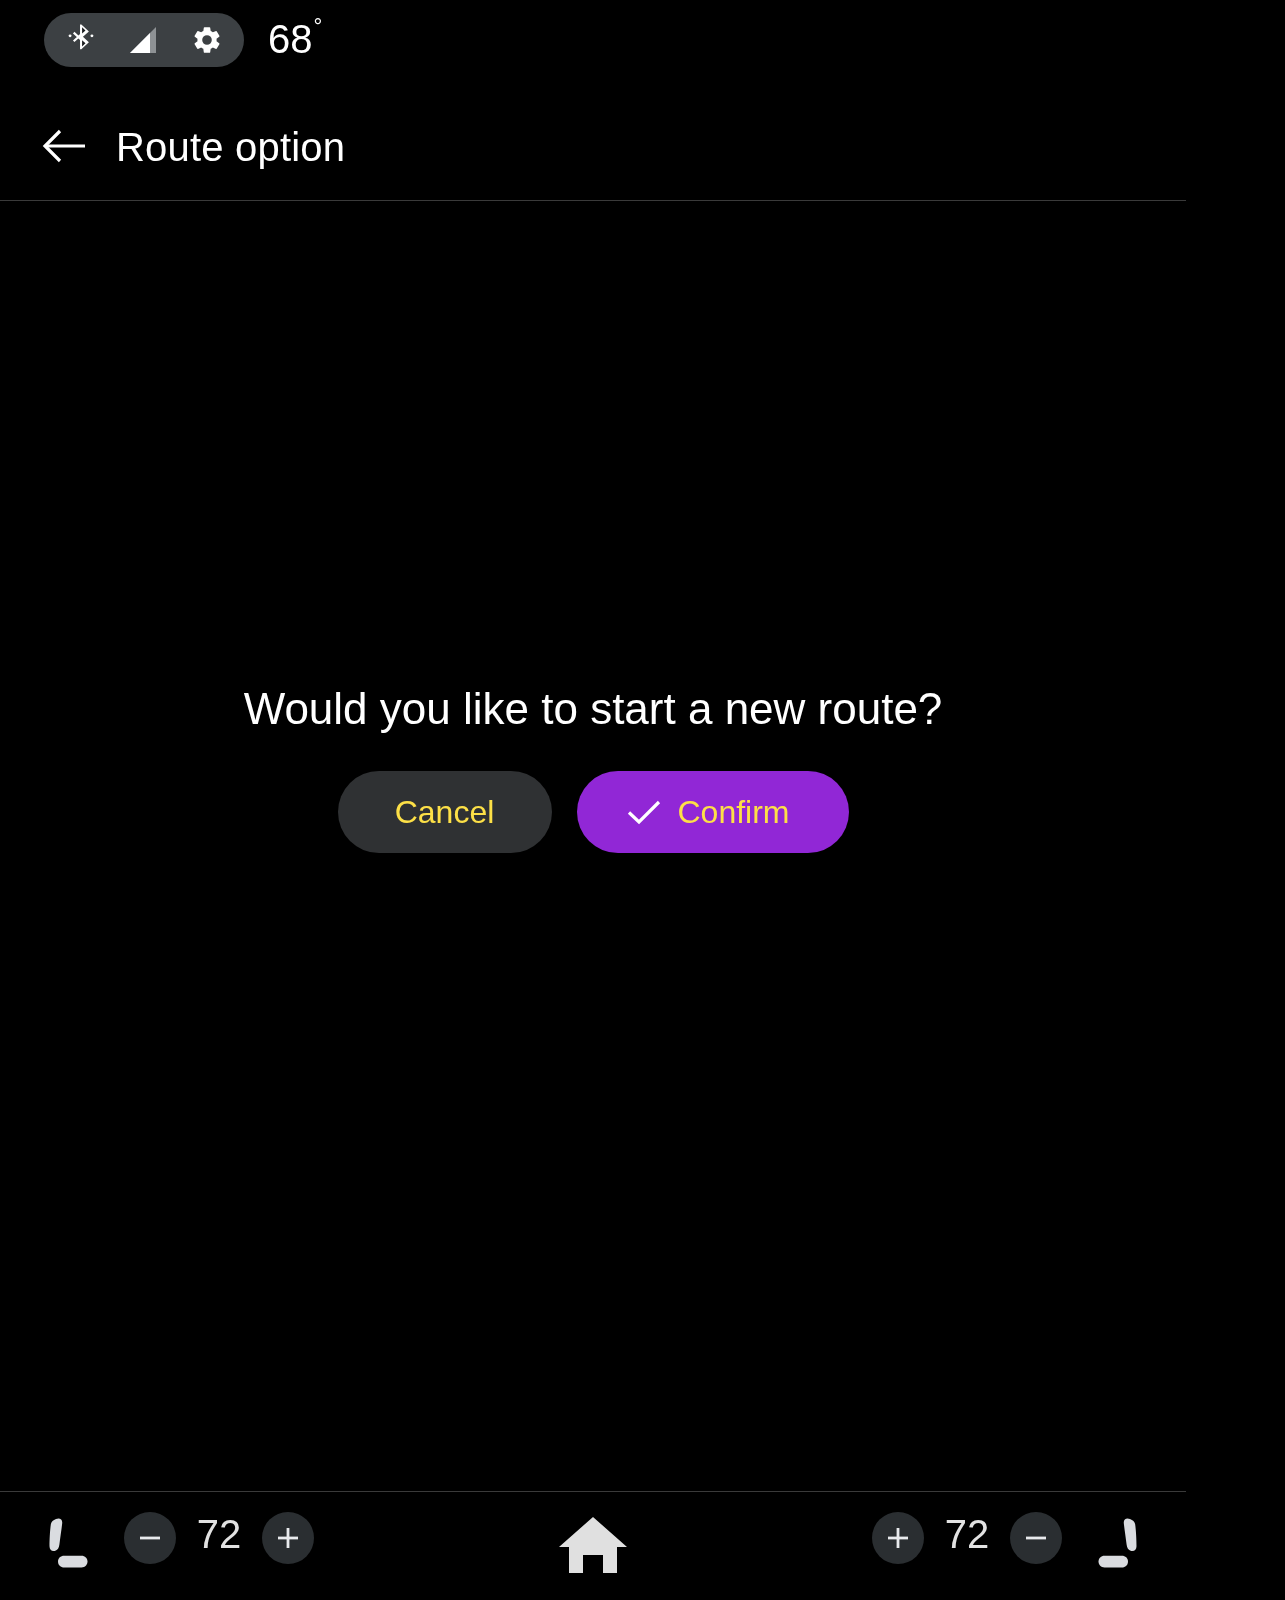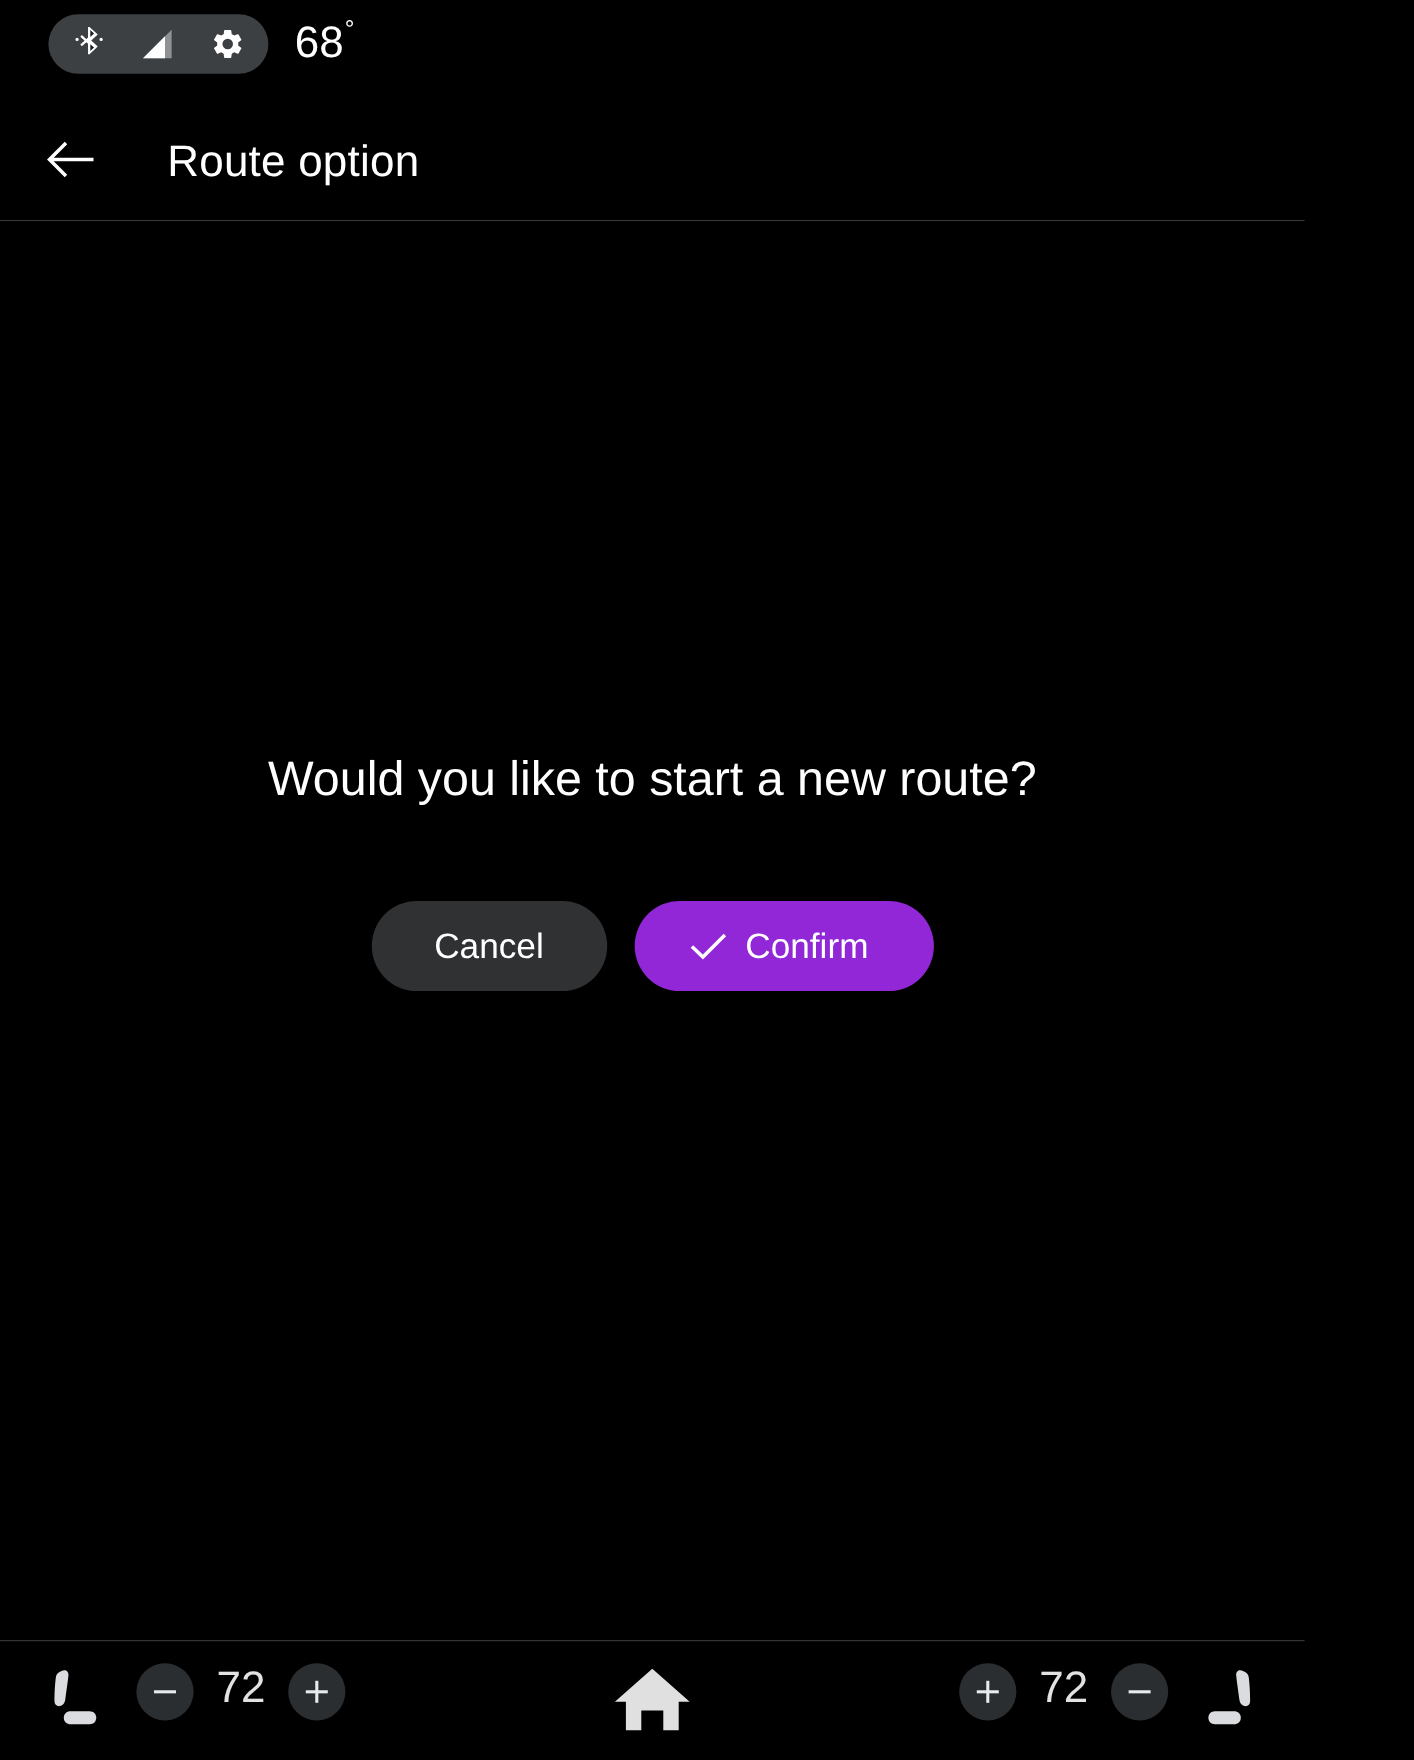--- a/index.html
+++ b/index.html
@@ -85,21 +85,20 @@
   
   .app-bar {
     position: relative;
     height: 106px;
     flex: 0 0 106px;
     display: flex;
     align-items: center;
     background: #000000;
     border-bottom: 1px solid #3a3a3a;
     box-sizing: border-box;
-    gap: 36px;
   }
   .back-btn {
     width: 70px;
     height: 70px;
     margin-left: 30px;
     display: flex;
     align-items: center;
     justify-content: center;
     cursor: pointer;
   }
@@ -122,21 +121,20 @@
     left: 0;
     right: 0;
     top: 0;
     bottom: 0;
     display: flex;
     flex-direction: column;
     align-items: center;
     justify-content: flex-start;
     padding-top: 480px;
     box-sizing: border-box;
-    gap: 48px;
   }
   .dialog-message {
     font-size: 44px;
     font-weight: 500;
     color: #ffffff;
     letter-spacing: 0px;
     text-align: center;
     line-height: 56px;
   }
   .dialog-actions {
@@ -144,21 +142,21 @@
     display: flex;
     align-items: center;
     gap: 25px;
   }
   .btn {
     height: 82px;
     border: none;
     border-radius: 41px;
     font-family: "Liberation Sans", sans-serif;
     font-size: 32px;
-    color: #ffffff;
+    color: #fde047;
     display: flex;
     align-items: center;
     justify-content: center;
     cursor: pointer;
     padding: 0 46px;
     box-sizing: border-box;
   }
   .btn-cancel {
     background: #2f3133;
     min-width: 214px;

